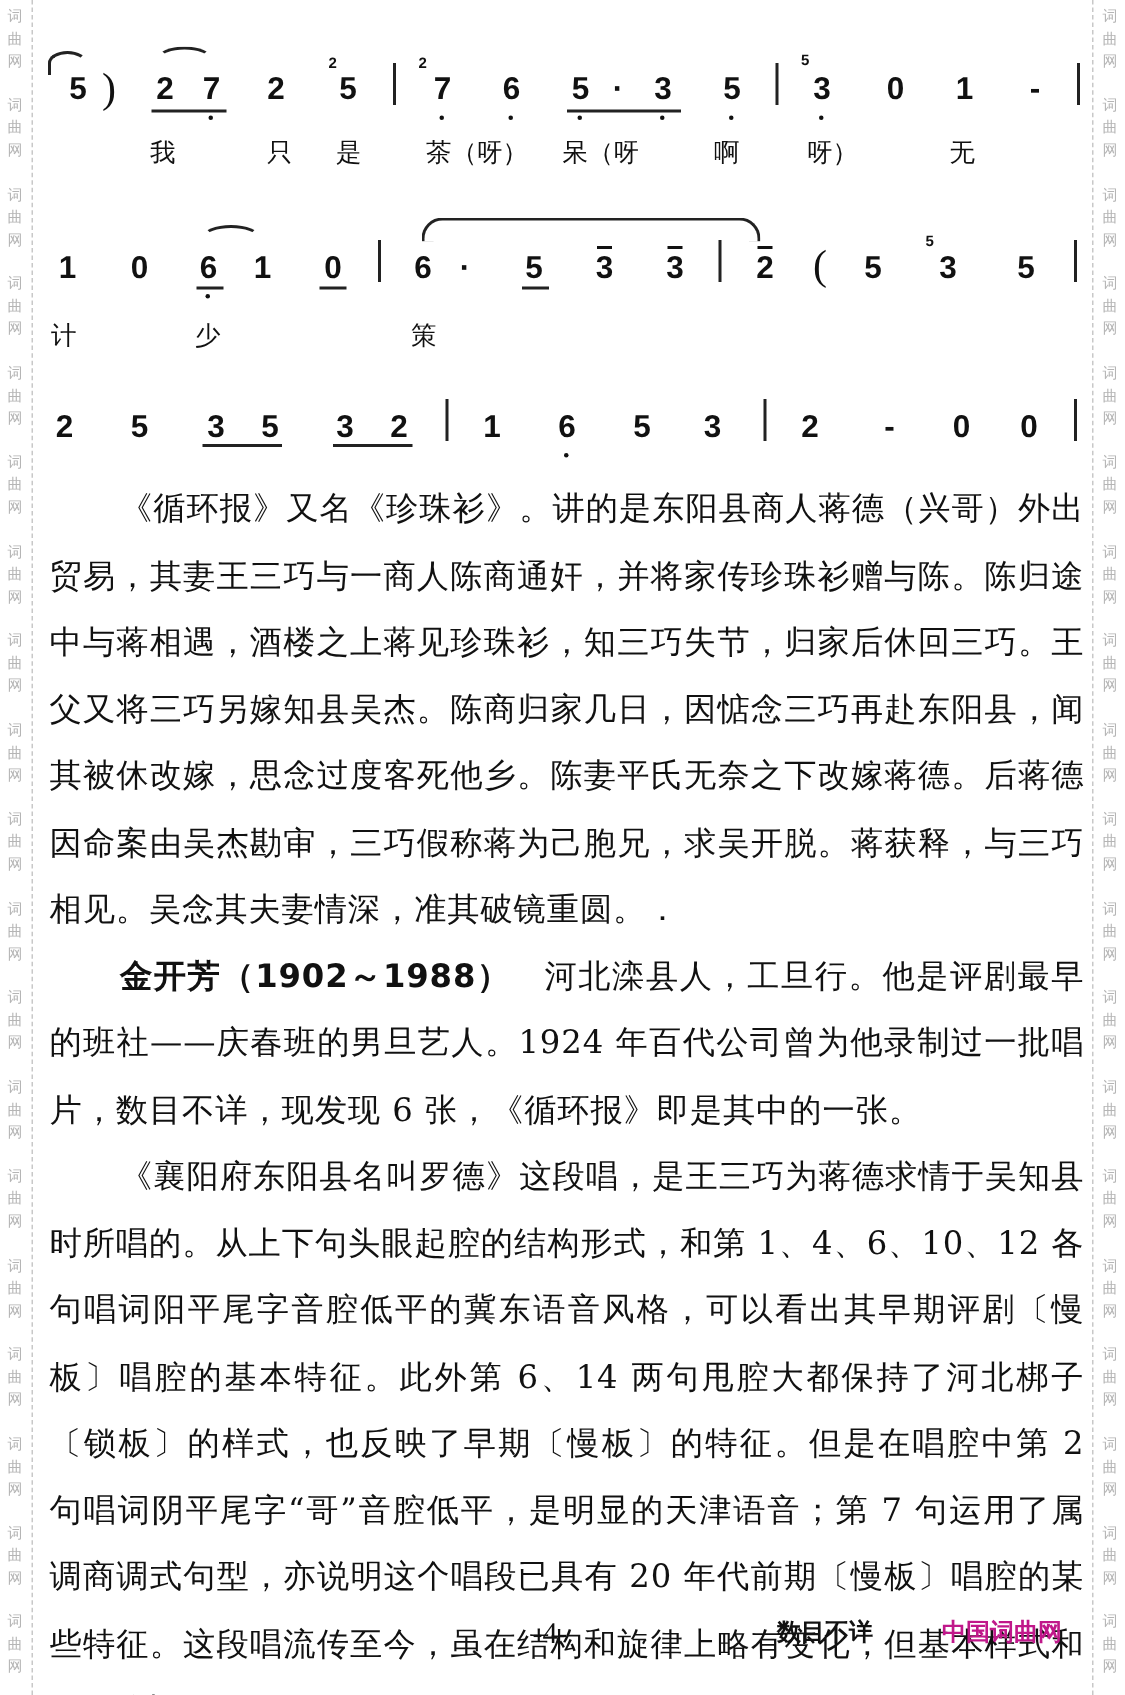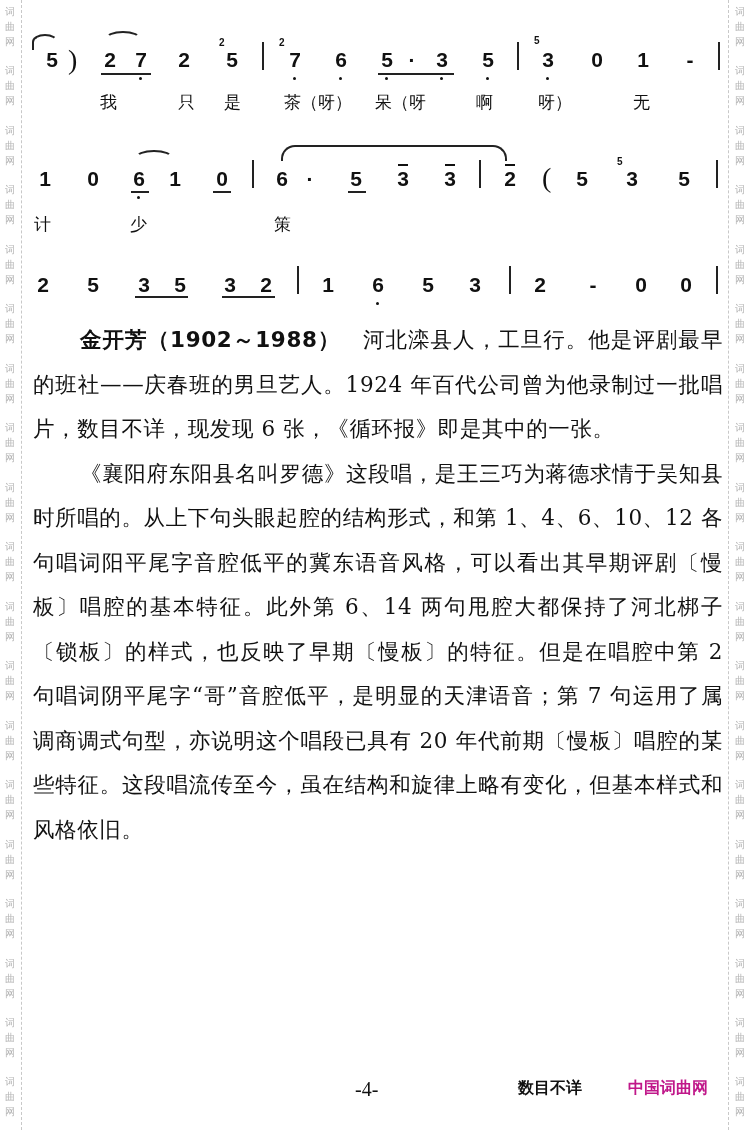--- a/index.html
+++ b/index.html
@@ -363,19 +363,20 @@
   <span class="note" style="left:465px; top:273px;">3</span>
   <div class="barline" style="left:509px; top:266px;"></div>
   <span class="note" style="left:530px; top:273px;">2</span>
   <span class="note" style="left:583px; top:273px;">-</span>
   <span class="note" style="left:631px; top:273px;">0</span>
   <span class="note" style="left:676px; top:273px;">0</span>
   <div class="barline" style="left:716px; top:266px;"></div>
 </div>
 
 <div class="prose" style="top:318px;">
+  <p class="indent">《循环报》又名《珍珠衫》。讲的是东阳县商人蒋德（兴哥）外出贸易，其妻王三巧与一商人陈商通奸，并将家传珍珠衫赠与陈。陈归途中与蒋相遇，酒楼之上蒋见珍珠衫，知三巧失节，归家后休回三巧。王父又将三巧另嫁知县吴杰。陈商归家几日，因惦念三巧再赴东阳县，闻其被休改嫁，思念过度客死他乡。陈妻平氏无奈之下改嫁蒋德。后蒋德因命案由吴杰勘审，三巧假称蒋为己胞兄，求吴开脱。蒋获释，与三巧相见。吴念其夫妻情深，准其破镜重圆。．</p>
   <p class="indent"><span class="bold-name">金开芳（1902～1988）</span><span>　河北滦县人，工旦行。他是评剧最早的班社——庆春班的男旦艺人。1924 年百代公司曾为他录制过一批唱片，数目不详，现发现 6 张，《循环报》即是其中的一张。</span></p>
   <p class="indent">《襄阳府东阳县名叫罗德》这段唱，是王三巧为蒋德求情于吴知县时所唱的。从上下句头眼起腔的结构形式，和第 1、4、6、10、12 各句唱词阳平尾字音腔低平的冀东语音风格，可以看出其早期评剧〔慢板〕唱腔的基本特征。此外第 6、14 两句甩腔大都保持了河北梆子〔锁板〕的样式，也反映了早期〔慢板〕的特征。但是在唱腔中第 2 句唱词阴平尾字“哥”音腔低平，是明显的天津语音；第 7 句运用了属调商调式句型，亦说明这个唱段已具有 20 年代前期〔慢板〕唱腔的某些特征。这段唱流传至今，虽在结构和旋律上略有变化，但基本样式和风格依旧。</p>
 </div>
 
 <span class="footer-page">-4-</span>
 <span class="footer-src">数目不详</span>
 <span class="footer-site" id="siteName" style="color: rgb(192, 24, 138);">中国词曲网</span>
 
 </body></html>

